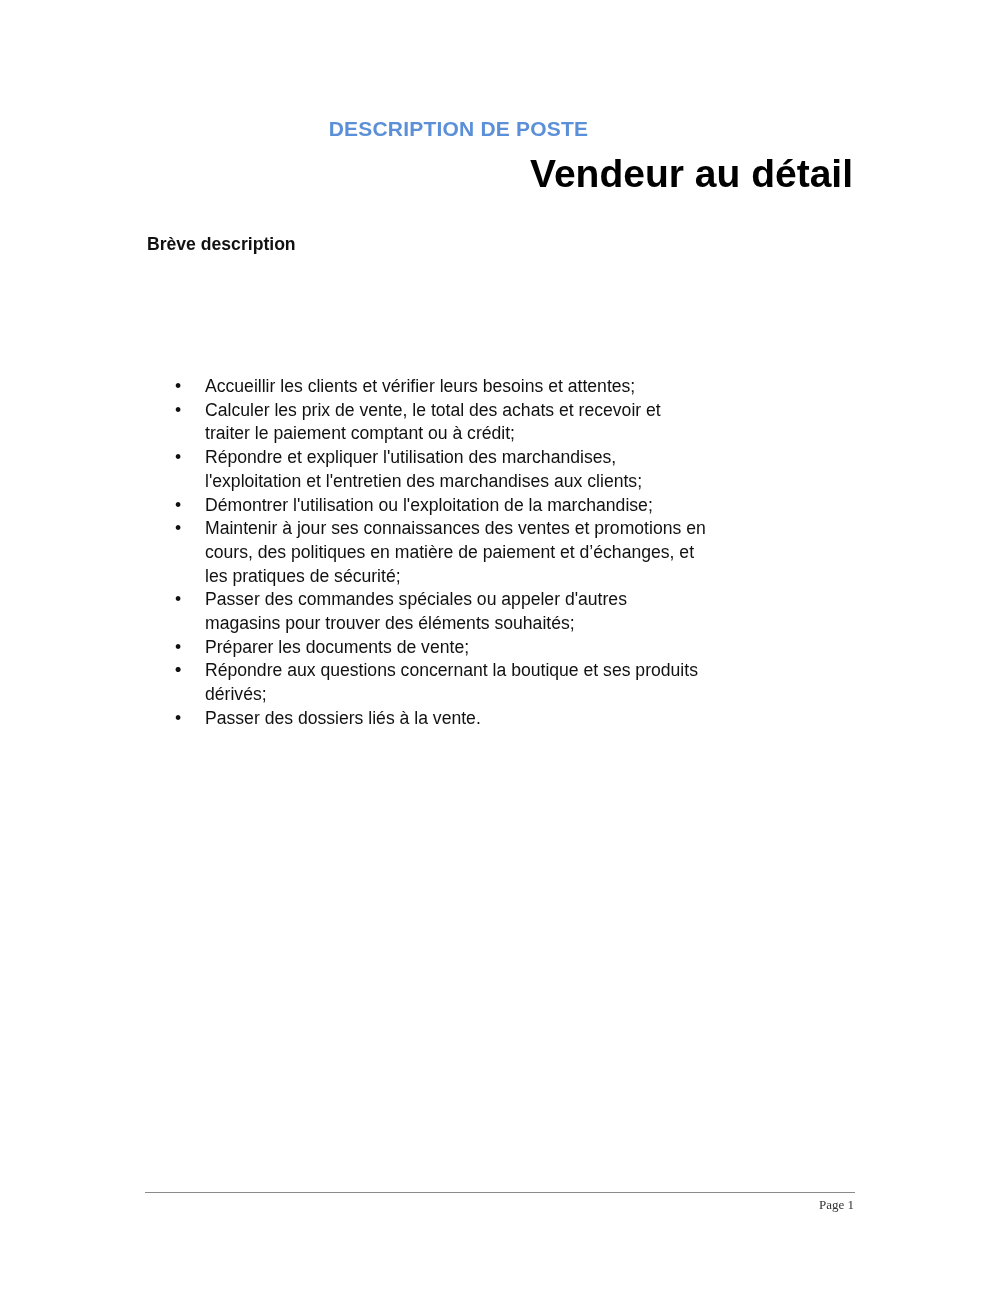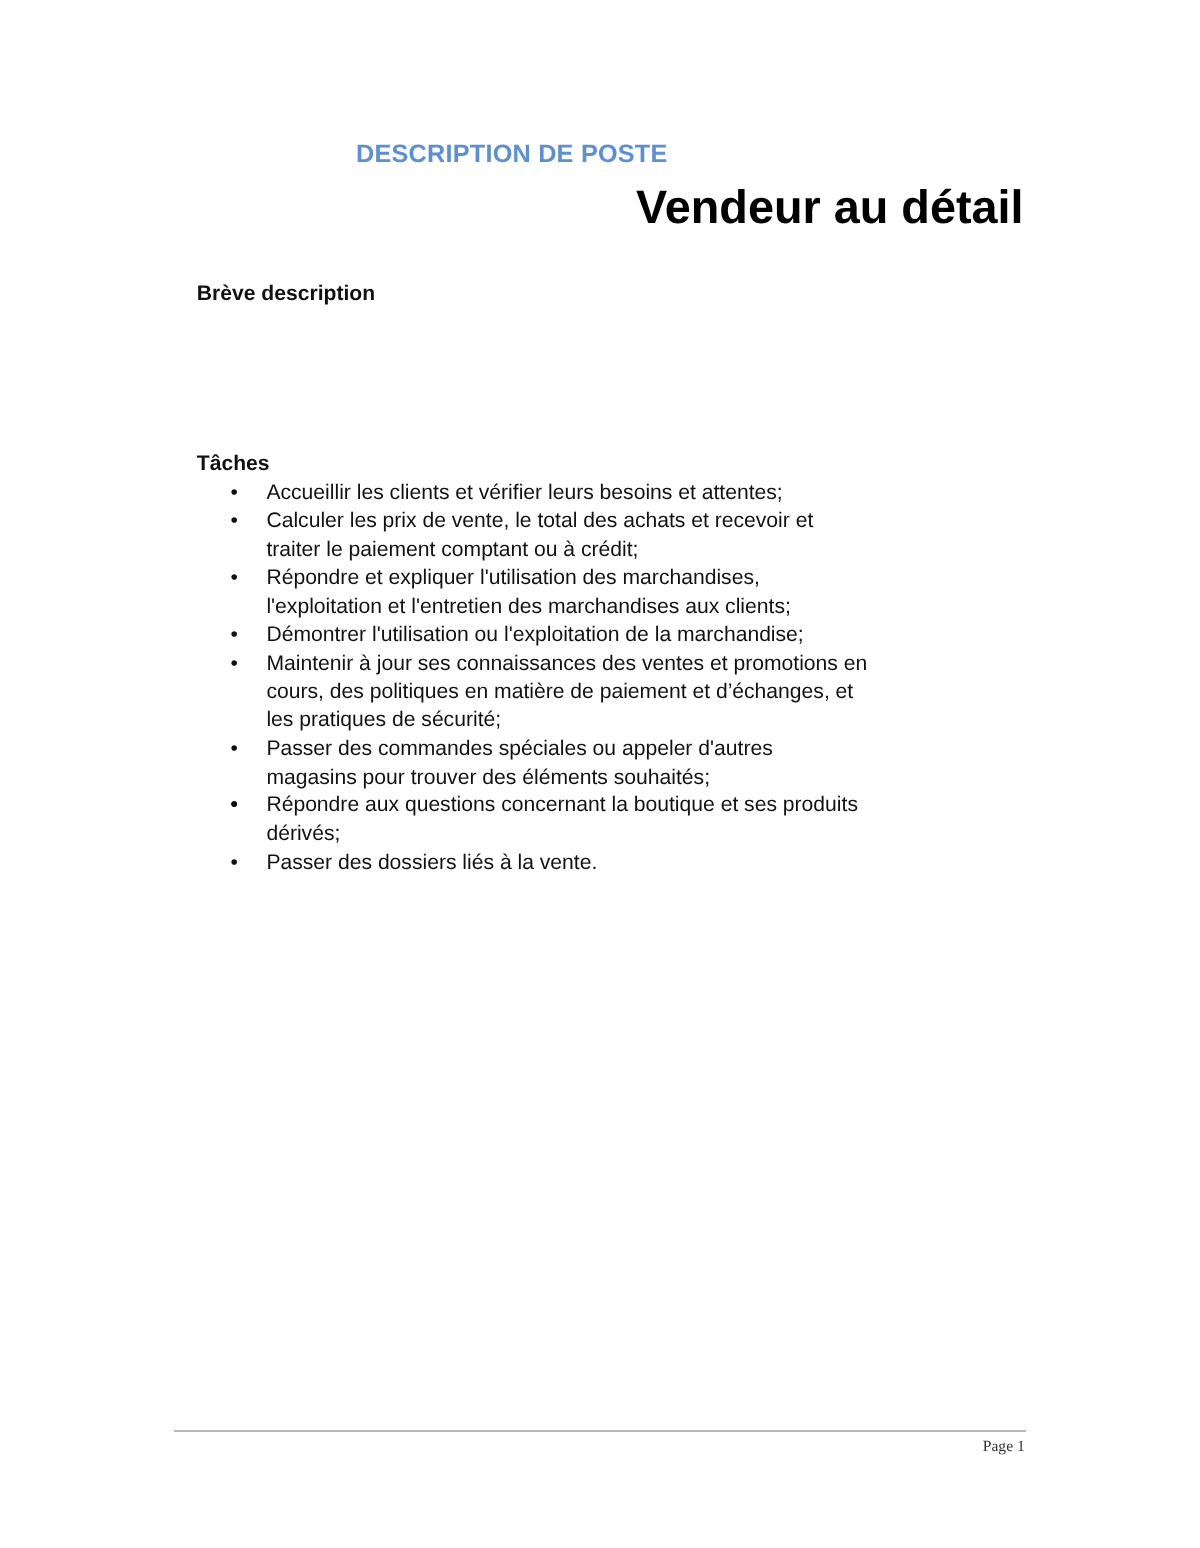--- a/index.html
+++ b/index.html
@@ -18,34 +18,35 @@
     .doc-label {
       position: absolute;
       left: 0;
       width: 853px;
       top: 117px;
       text-align: center;
       font-size: 21px;
       font-weight: bold;
       color: #5b8fd8;
       letter-spacing: 0.2px;
+      padding-left: 32px;
     }
     .doc-title {
       position: absolute;
       left: 0;
       width: 853px;
       top: 152px;
       text-align: right;
       font-size: 39px;
       font-weight: bold;
       color: #000000;
     }
     .section {
       position: absolute;
-      left: 164px;
+      left: 147px;
       width: 560px;
       font-size: 17.6px;
       line-height: 23.7px;
     }
     .section-heading {
       font-weight: bold;
       margin: 0;
       font-size: 17.6px;
     }
     .section-body {
@@ -88,29 +89,28 @@
 <body>
 
 <div class="doc-label">DESCRIPTION DE POSTE</div>
 <div class="doc-title">Vendeur au détail</div>
 
 <div class="section" id="brief">
   <p class="section-heading">Brève description</p>
 </div>
 
 <div class="section" id="tasks">
-  <p class="section-heading">Tâches</p>
   <ul class="task-list">
     <li class="task-item"><span class="bullet">•</span><span>Accueillir les clients et vérifier leurs besoins et attentes;</span></li>
     <li class="task-item"><span class="bullet">•</span><span>Calculer les prix de vente, le total des achats et recevoir et traiter le paiement comptant ou à crédit;</span></li>
     <li class="task-item"><span class="bullet">•</span><span>Répondre et expliquer l'utilisation des marchandises, l'exploitation et l'entretien des marchandises aux clients;</span></li>
     <li class="task-item"><span class="bullet">•</span><span>Démontrer l'utilisation ou l'exploitation de la marchandise;</span></li>
     <li class="task-item"><span class="bullet">•</span><span>Maintenir à jour ses connaissances des ventes et promotions en cours, des politiques en matière de paiement et d’échanges, et les pratiques de sécurité;</span></li>
     <li class="task-item"><span class="bullet">•</span><span>Passer des commandes spéciales ou appeler d'autres magasins pour trouver des éléments souhaités;</span></li>
-    <li class="task-item"><span class="bullet">•</span></li>
+    <li class="task-item"><span class="bullet">•</span><span>Préparer les documents de vente;</span></li>
     <li class="task-item"><span class="bullet">•</span></li>
     <li class="task-item"><span class="bullet">•</span><span>Répondre aux questions concernant la boutique et ses produits dérivés;</span></li>
     <li class="task-item"><span class="bullet">•</span><span>Passer des dossiers liés à la vente.</span></li>
   </ul>
 </div>
 
 <div class="footer-rule"></div>
 <div class="page-number">Page 1</div>
 
 </body></html>

